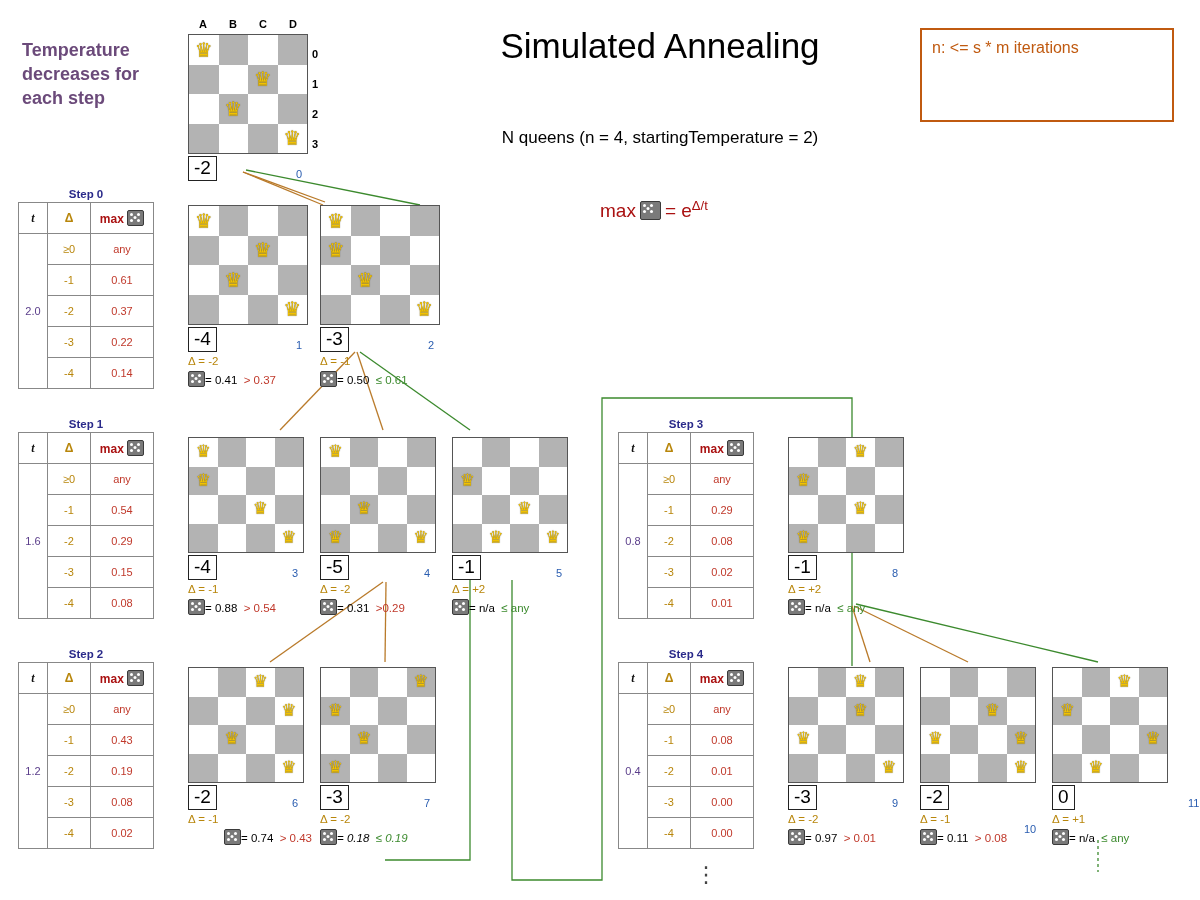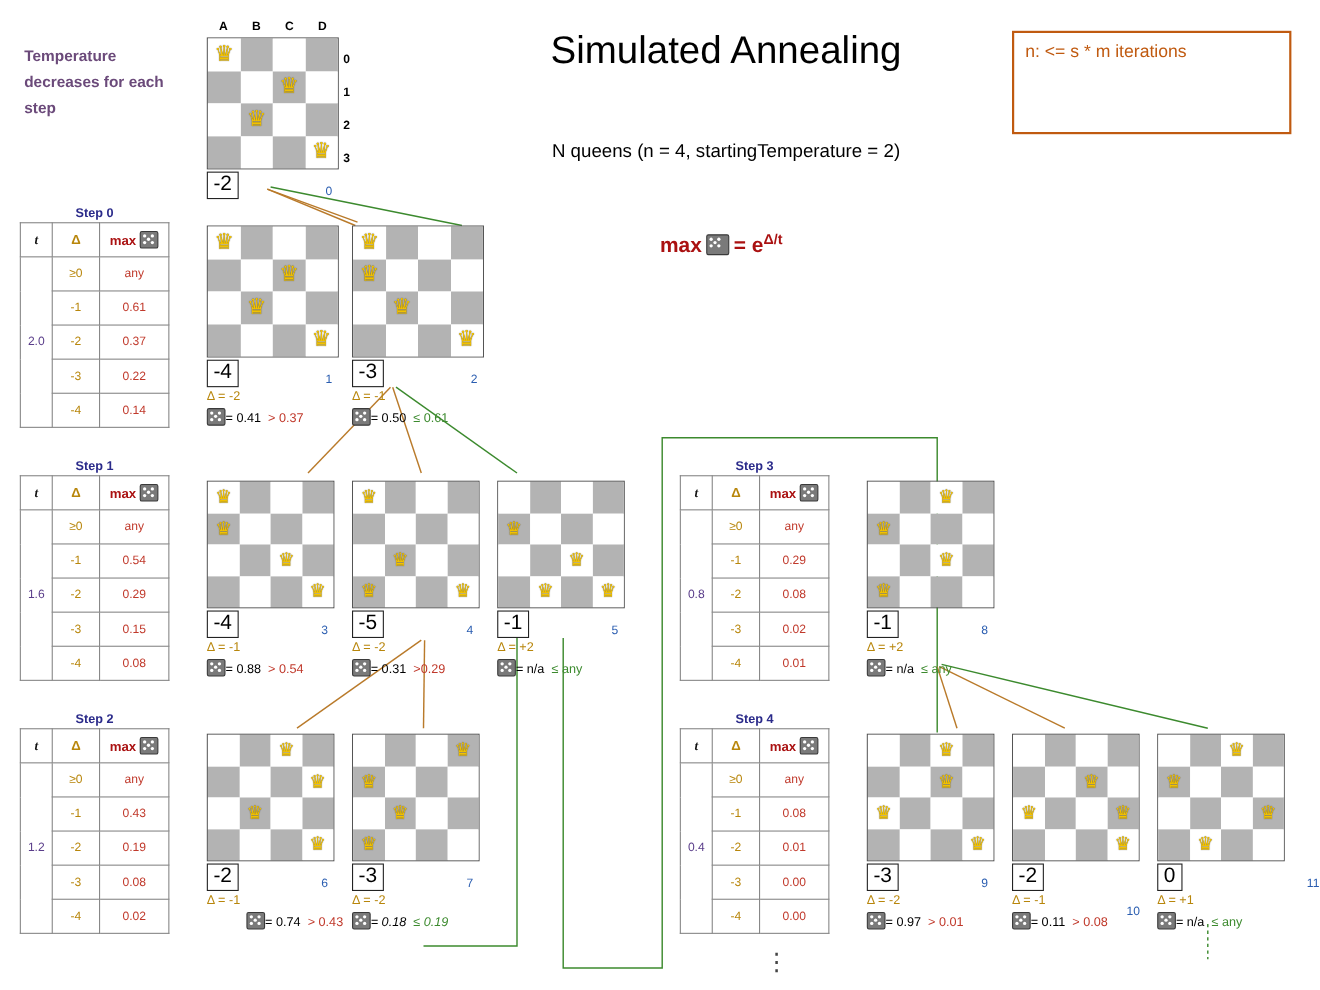--- a/index.html
+++ b/index.html
@@ -16,29 +16,29 @@
   #title-main {
     left:430px; top:26px; width:460px; text-align:center;
     font-size:35px; line-height:40px; color:#000;
   }
   #title-sub {
     left:430px; top:128px; width:460px; text-align:center;
     font-size:17px; color:#000;
   }
   #temp-note {
     left:22px; top:38px; width:150px;
-    font-size:14px; line-height:24px; color:#6b4a7a; font-weight:600;
+    font-size:18px; line-height:24px; color:#6b4a7a; font-weight:600;
   }
   #n-box {
     left:920px; top:28px; width:250px; height:90px;
     border:2px solid #c05a10; background:#fff;
   }
   #n-box .txt { position:absolute; left:10px; top:9px; font-size:16px; color:#c05a10; }
 
-  #formula { left:600px; top:210px; font-size:19px; color:#a11;font-weight:bold; }
+  #formula { left:600px; top:198px; font-size:19px; color:#a11; }
   #formula .dice { display:inline-block; vertical-align:-3px; margin:0 4px; }
   #formula sup { font-size:13px; }
 
   
   .step-table { font-size:11px; }
   .step-table .caption {
     text-align:center; color:#2a2a8a; font-weight:bold; font-size:11.5px;
     margin-bottom:2px;
   }
   .step-table table { border-collapse:collapse; }

